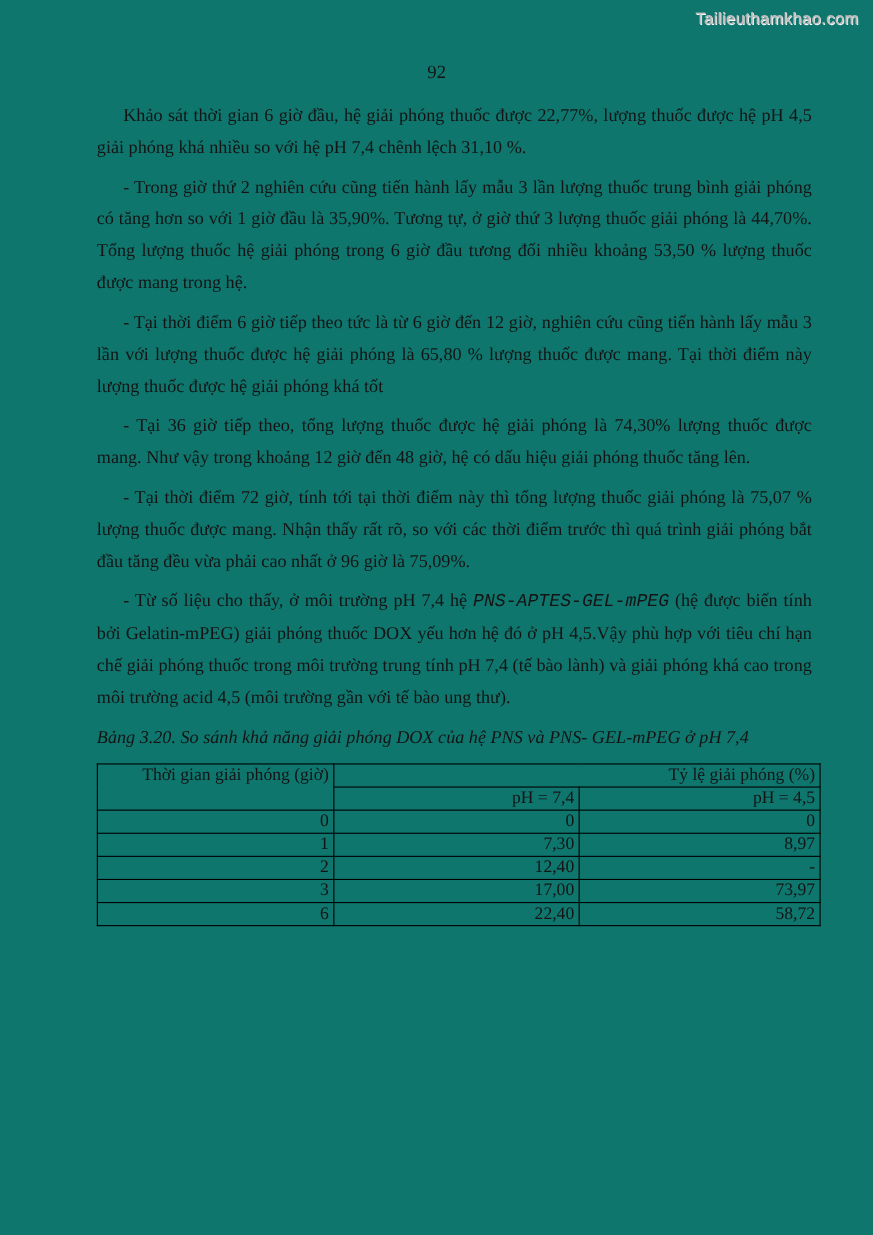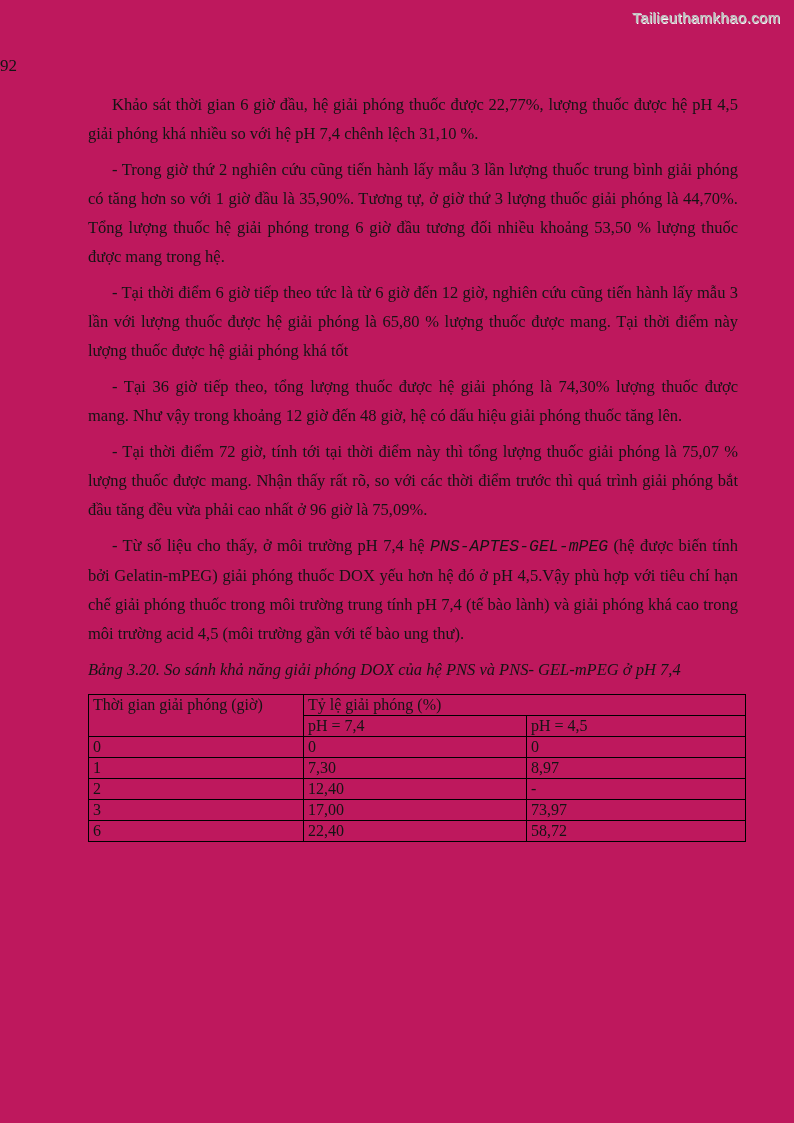--- a/index.html
+++ b/index.html
@@ -1,34 +1,34 @@
 <!DOCTYPE html>
 <html><head>
 <meta charset="utf-8">
 <style>
   html, body { margin:0; padding:0; background:#e9e9e9; }
   .page {
     position:relative;
     width:794px; height:1123px;
     margin:0 auto;
-    background:#be185d;
+    background:#0f766e;
     overflow:hidden;
     font-family:"Liberation Serif","DejaVu Serif",serif;
     color:#141414;
   }
   .watermark {
     position:absolute; top:9px; right:13px;
     font-family:"Liberation Sans","DejaVu Sans",sans-serif;
     font-size:15px; letter-spacing:.4px;
     color:#c3c3c3;
     text-shadow:-0.5px -0.5px 0 #a9a9a9, 0.5px 0.5px 0 #ffffff;
   }
   .page-number {
     position:absolute; top:56px; left:0; right:0;
-    text-align:left; font-size:17px;
+    text-align:center; font-size:17px;
   }
   .content { position:absolute; left:88px; top:90px; width:650px; }
   p.body {
     margin:0 0 7px 0;
     font-size:16.5px;
     line-height:29px;
     text-align:justify;
     text-indent:24px;
   }
   p.body i { font-style:italic;font-family:Liberation Mono, monospace; }
@@ -38,21 +38,21 @@
     text-align:left; line-height:28px;
   }
   table.release {
     border-collapse:collapse;
     table-layout:fixed;
     width:657px;
     font-size:16px;
   }
   table.release td {
     border:1.5px solid #000;
-    text-align:left;
+    text-align:right;
     padding:0 4px;
     height:20px;
     line-height:20px;
     overflow:hidden;
     white-space:nowrap;
   }
   td.vtop { vertical-align:top; }
 </style>
 </head>
 <body>

